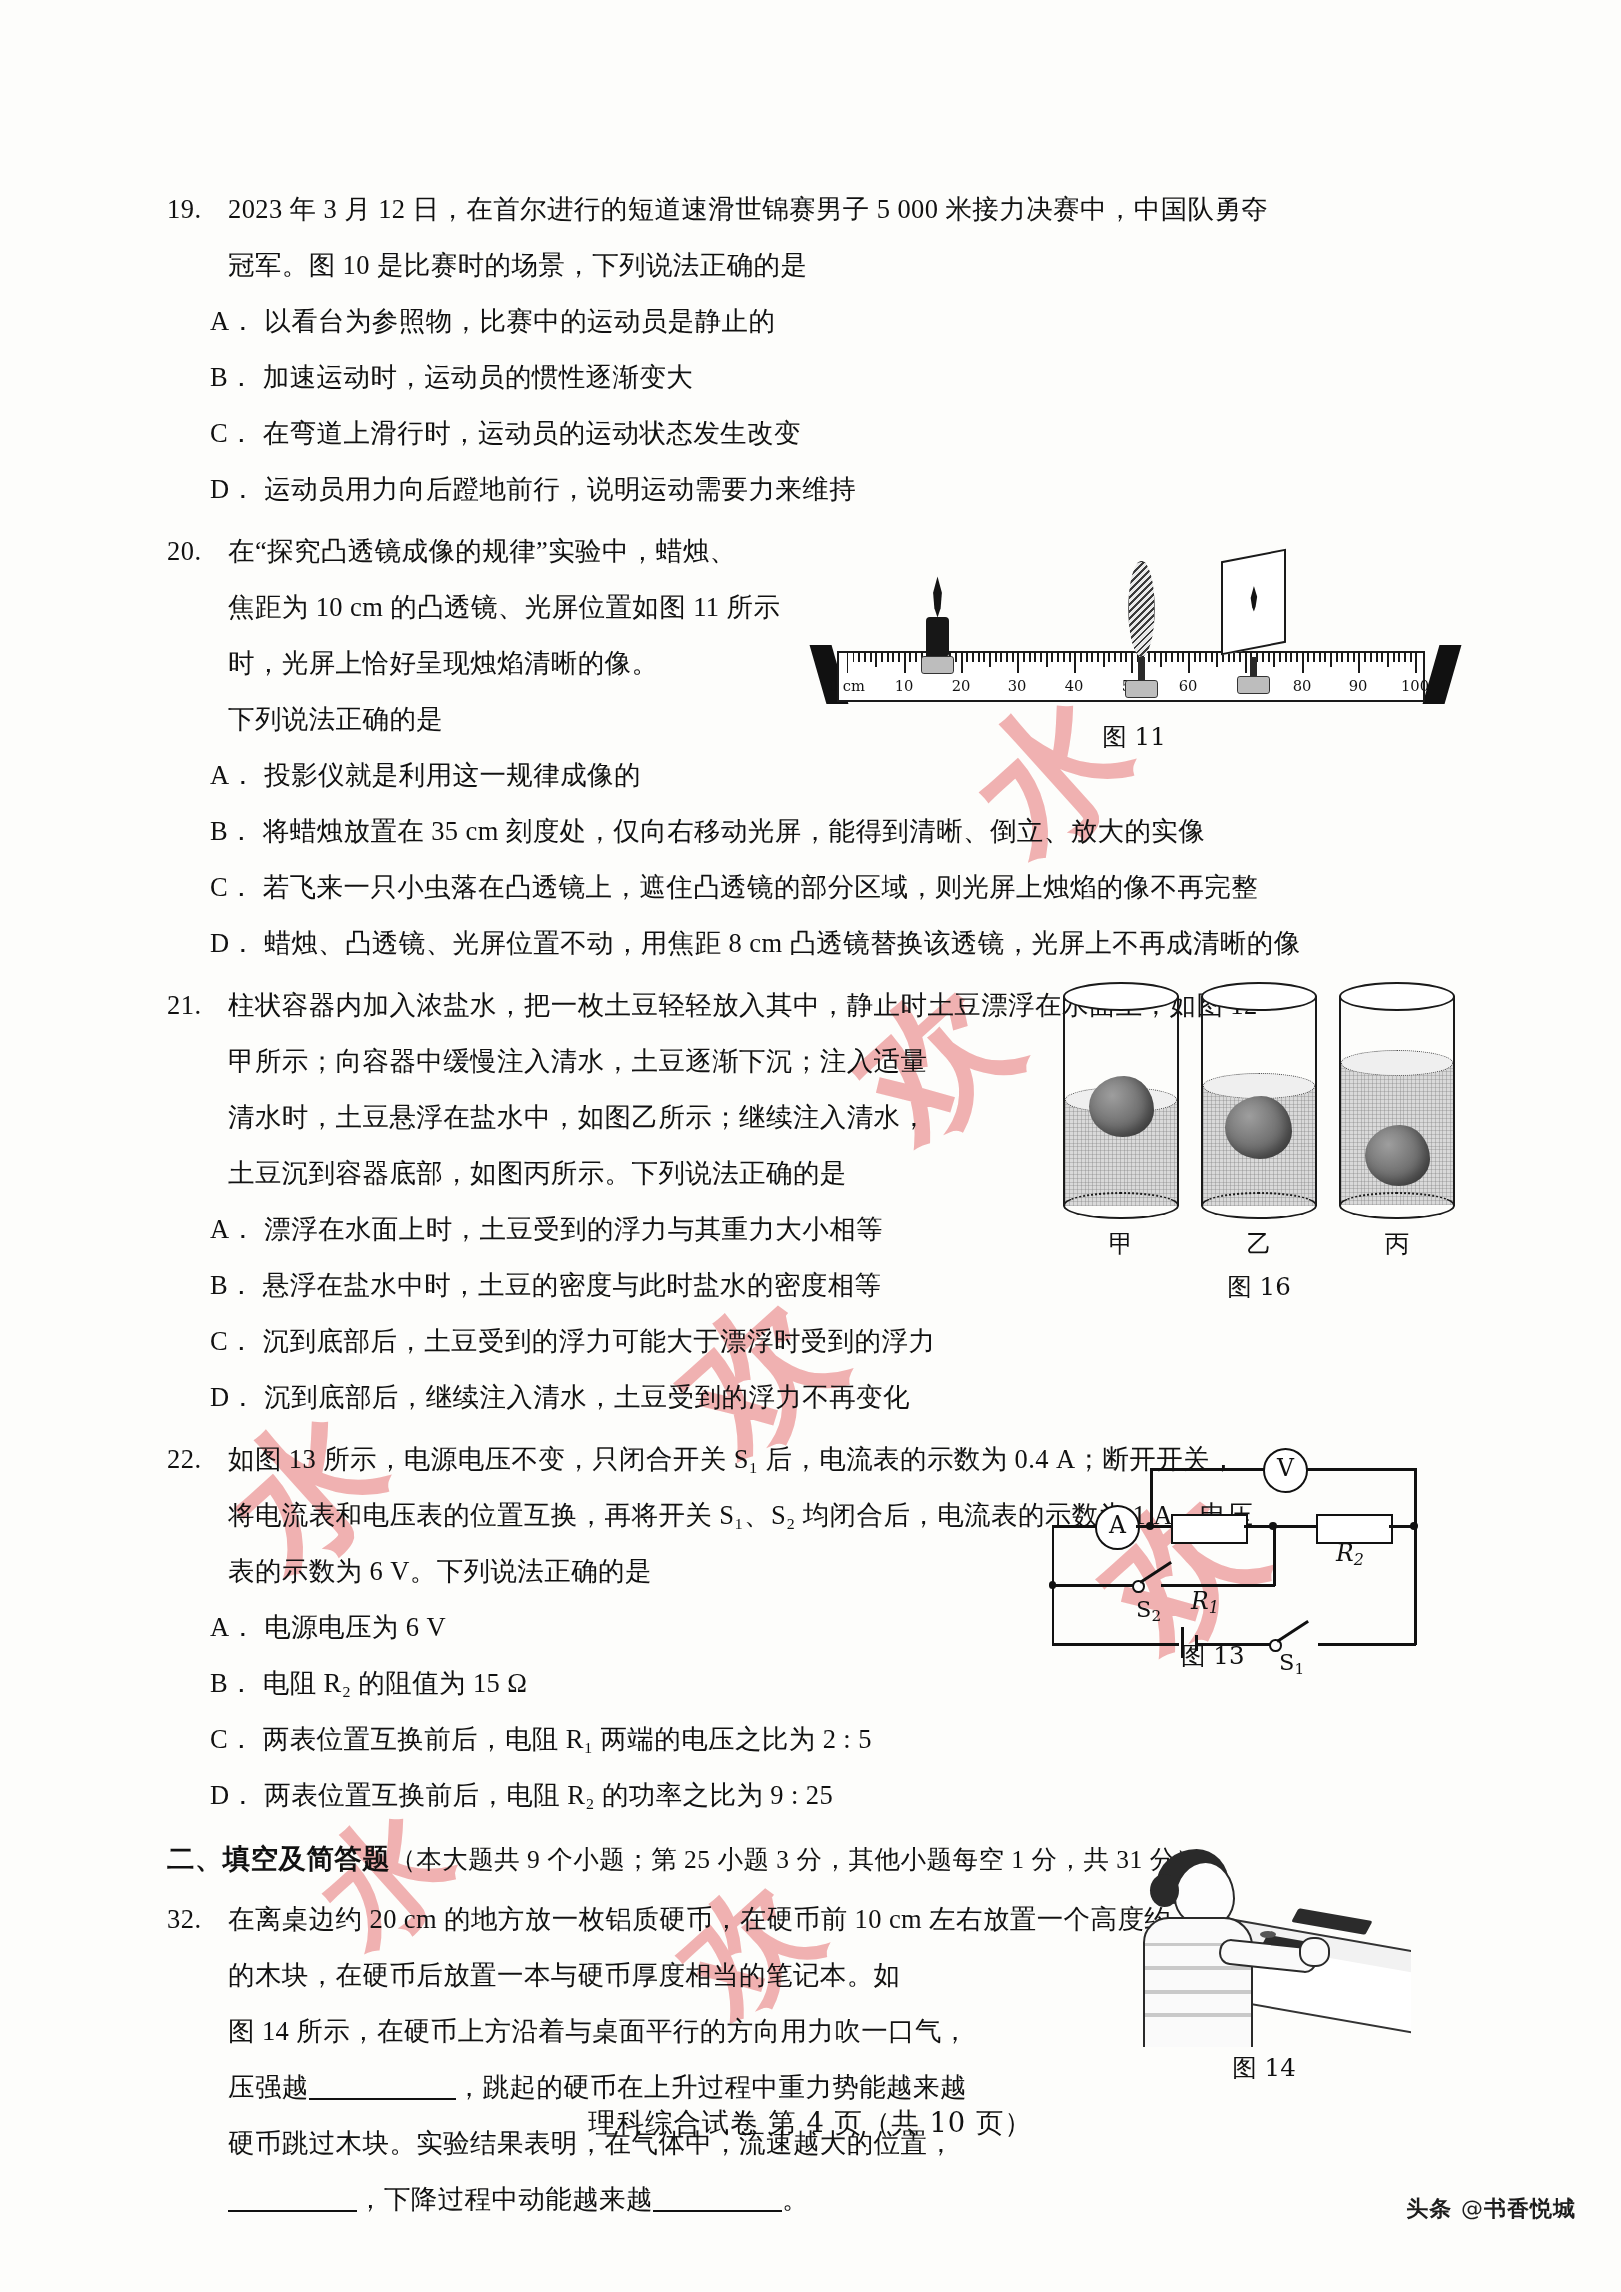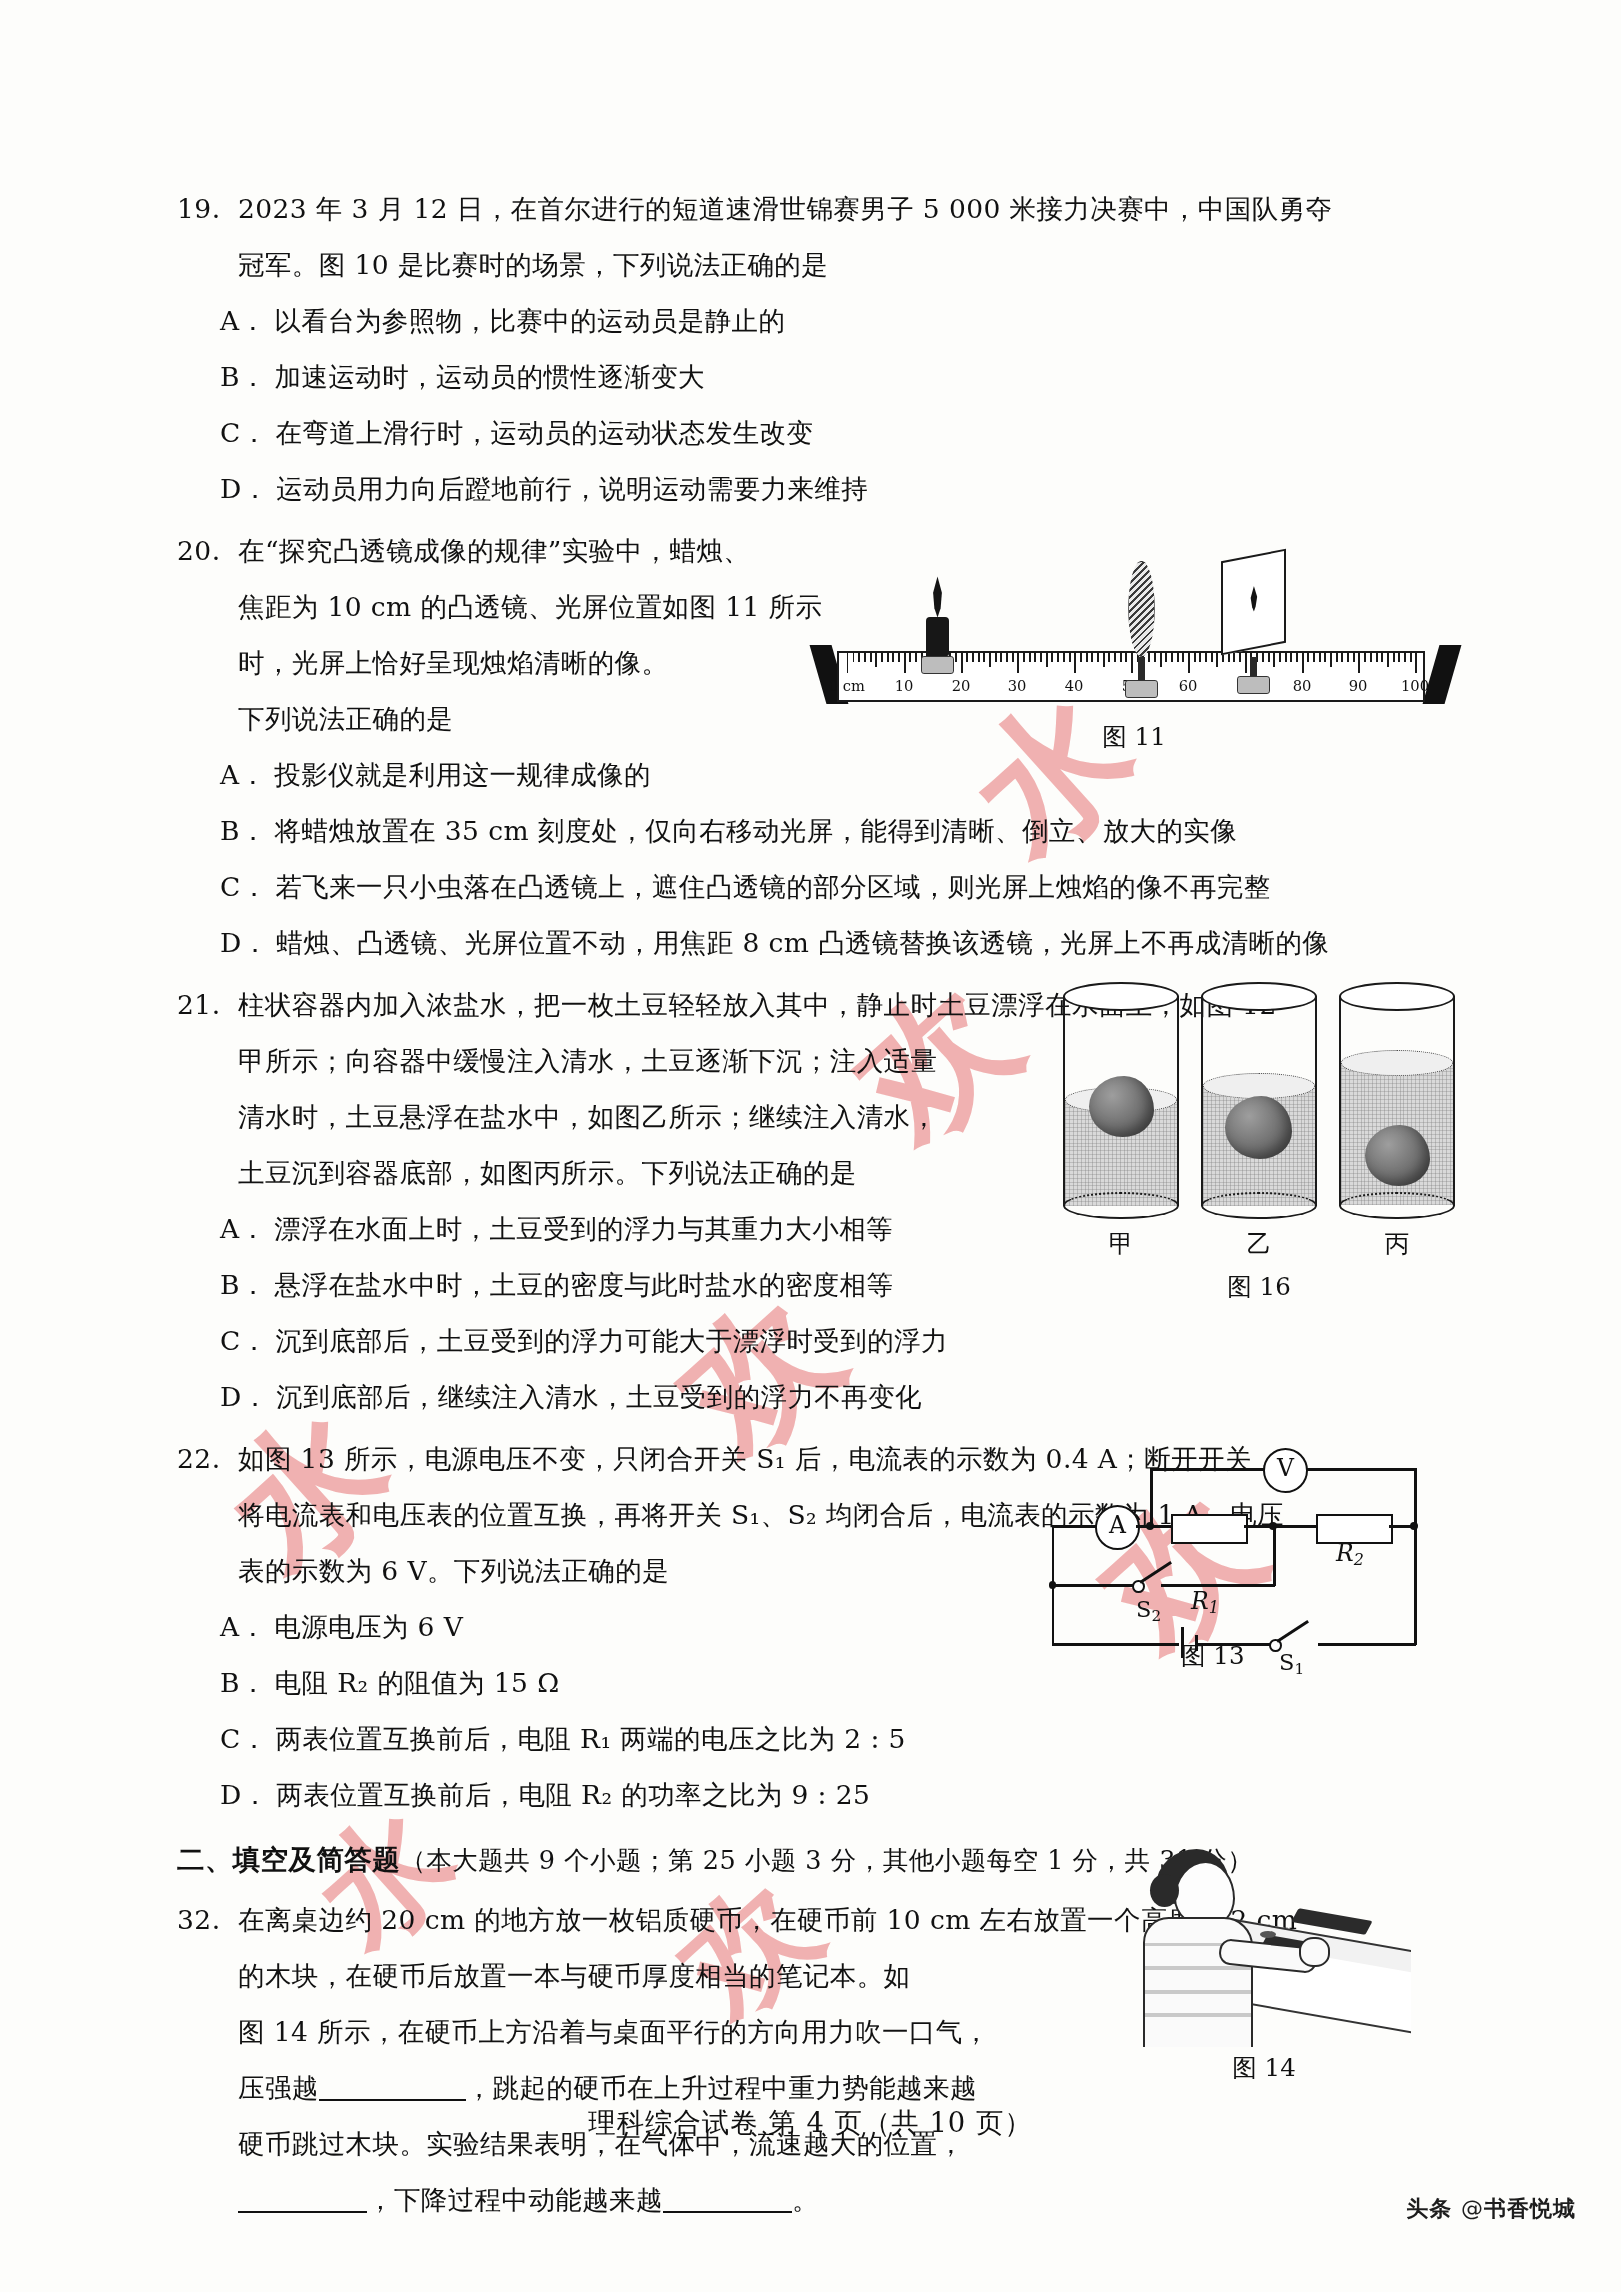--- a/index.html
+++ b/index.html
@@ -14,22 +14,23 @@
     overflow: hidden;
   }
   .page {
     position: absolute;
     left: 0; top: 0;
     width: 1621px; height: 2293px;
     background: #fdfdfb;
   }
   .content {
     position: absolute;
-    left: 177px; top: 181px;
+    left: 167px; top: 181px;
     width: 1304px;
+    font-family: Liberation Serif, serif;
   }
   
   .q {
     position: relative;
     margin-bottom: 5.9px;
   }
   .qline {
     display: flex;
     align-items: flex-start;
     font-size: 26.5px;

